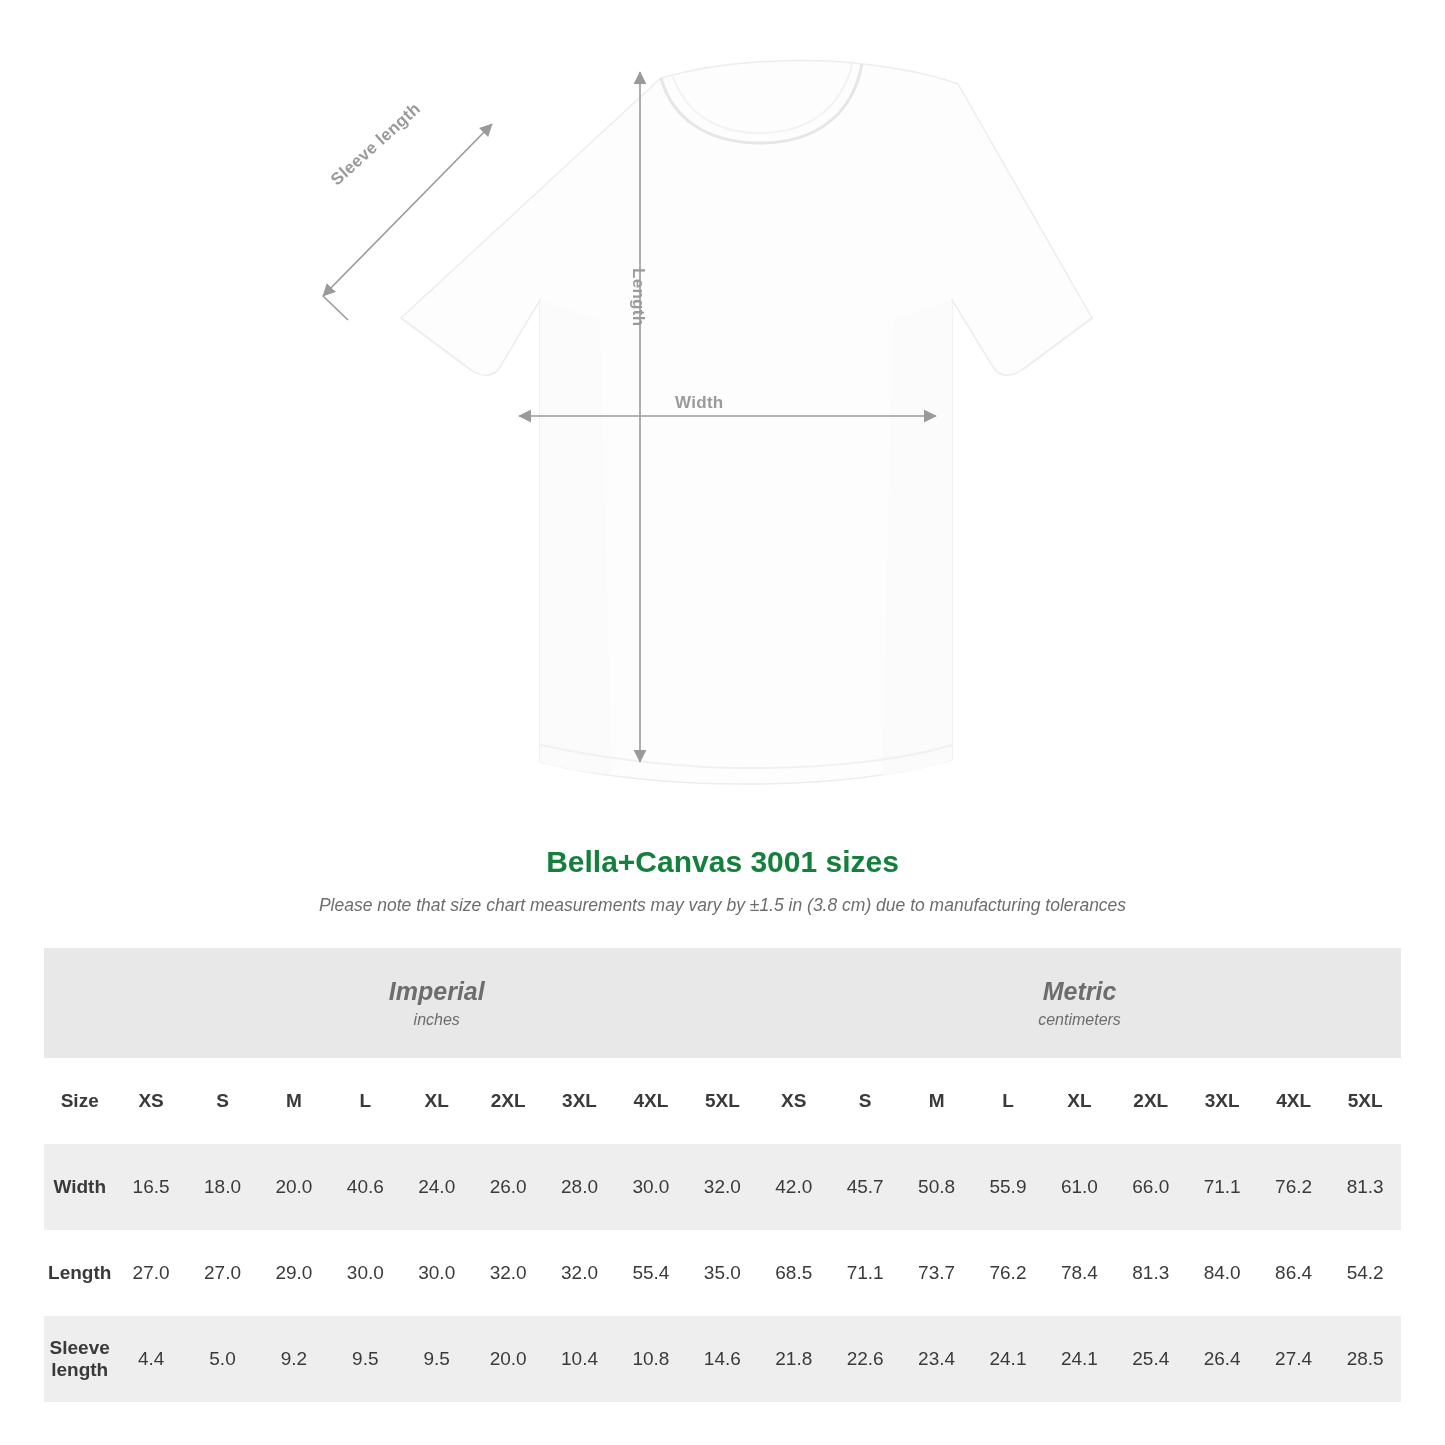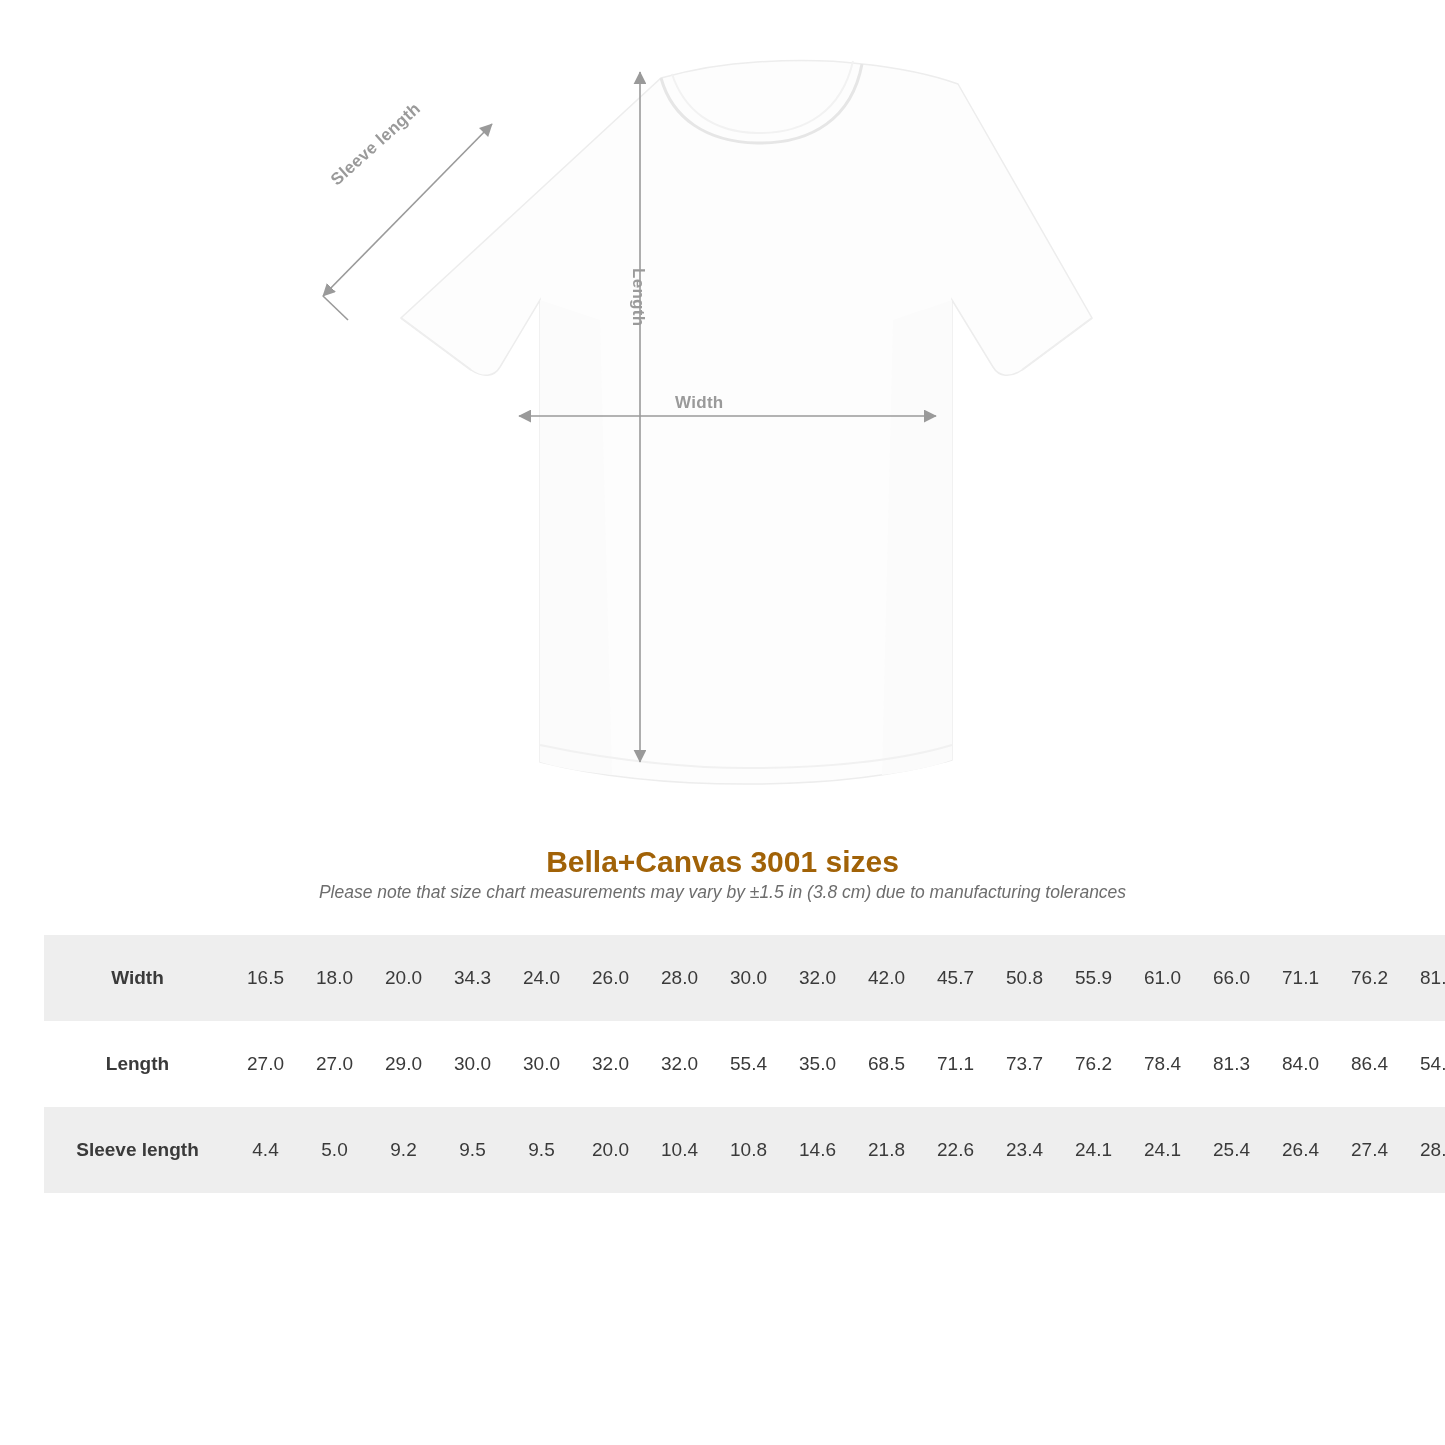--- a/index.html
+++ b/index.html
@@ -57,22 +57,22 @@
   }
 
   
   .title-block {
     text-align: center;
     margin-top: 25px;
   }
   .chart-title {
     font-size: 30px;
     font-weight: bold;
-    color: #a16207;
-    margin: 0 0 3px 0;
+    color: #15803d;
+    margin: 0 0 16px 0;
   }
   .chart-note {
     font-size: 17.5px;
     font-style: italic;
     color: #6d6d6d;
     margin: 0;
     text-align: center;
   }
 
   
@@ -192,28 +192,60 @@
   </div>
 
   <div class="title-block">
     <h1 class="chart-title">Bella+Canvas 3001 sizes</h1>
     <p class="chart-note">Please note that size chart measurements may vary by ±1.5 in (3.8 cm) due to manufacturing tolerances</p>
   </div>
 
   <div class="table-wrap">
     <table class="size-table">
       <tbody>
-
+        <tr class="unit-header">
+          <td></td>
+          <td colspan="9">
+            <div class="unit-name">Imperial</div>
+            <div class="unit-sub">inches</div>
+          </td>
+          <td colspan="9">
+            <div class="unit-name">Metric</div>
+            <div class="unit-sub">centimeters</div>
+          </td>
+        </tr>
+
+        <tr class="col-head">
+          <td class="rowlabel">Size</td>
+          <td class="val">XS</td>
+          <td class="val">S</td>
+          <td class="val">M</td>
+          <td class="val">L</td>
+          <td class="val">XL</td>
+          <td class="val">2XL</td>
+          <td class="val">3XL</td>
+          <td class="val">4XL</td>
+          <td class="val">5XL</td>
+          <td class="val">XS</td>
+          <td class="val">S</td>
+          <td class="val">M</td>
+          <td class="val">L</td>
+          <td class="val">XL</td>
+          <td class="val">2XL</td>
+          <td class="val">3XL</td>
+          <td class="val">4XL</td>
+          <td class="val">5XL</td>
+        </tr>
 
         <tr class="data-row row-odd">
           <td class="rowlabel">Width</td>
           <td class="val">16.5</td>
           <td class="val">18.0</td>
           <td class="val">20.0</td>
-          <td class="val">34.3</td>
+          <td class="val">40.6</td>
           <td class="val">24.0</td>
           <td class="val">26.0</td>
           <td class="val">28.0</td>
           <td class="val">30.0</td>
           <td class="val">32.0</td>
           <td class="val">42.0</td>
           <td class="val">45.7</td>
           <td class="val">50.8</td>
           <td class="val">55.9</td>
           <td class="val">61.0</td>

